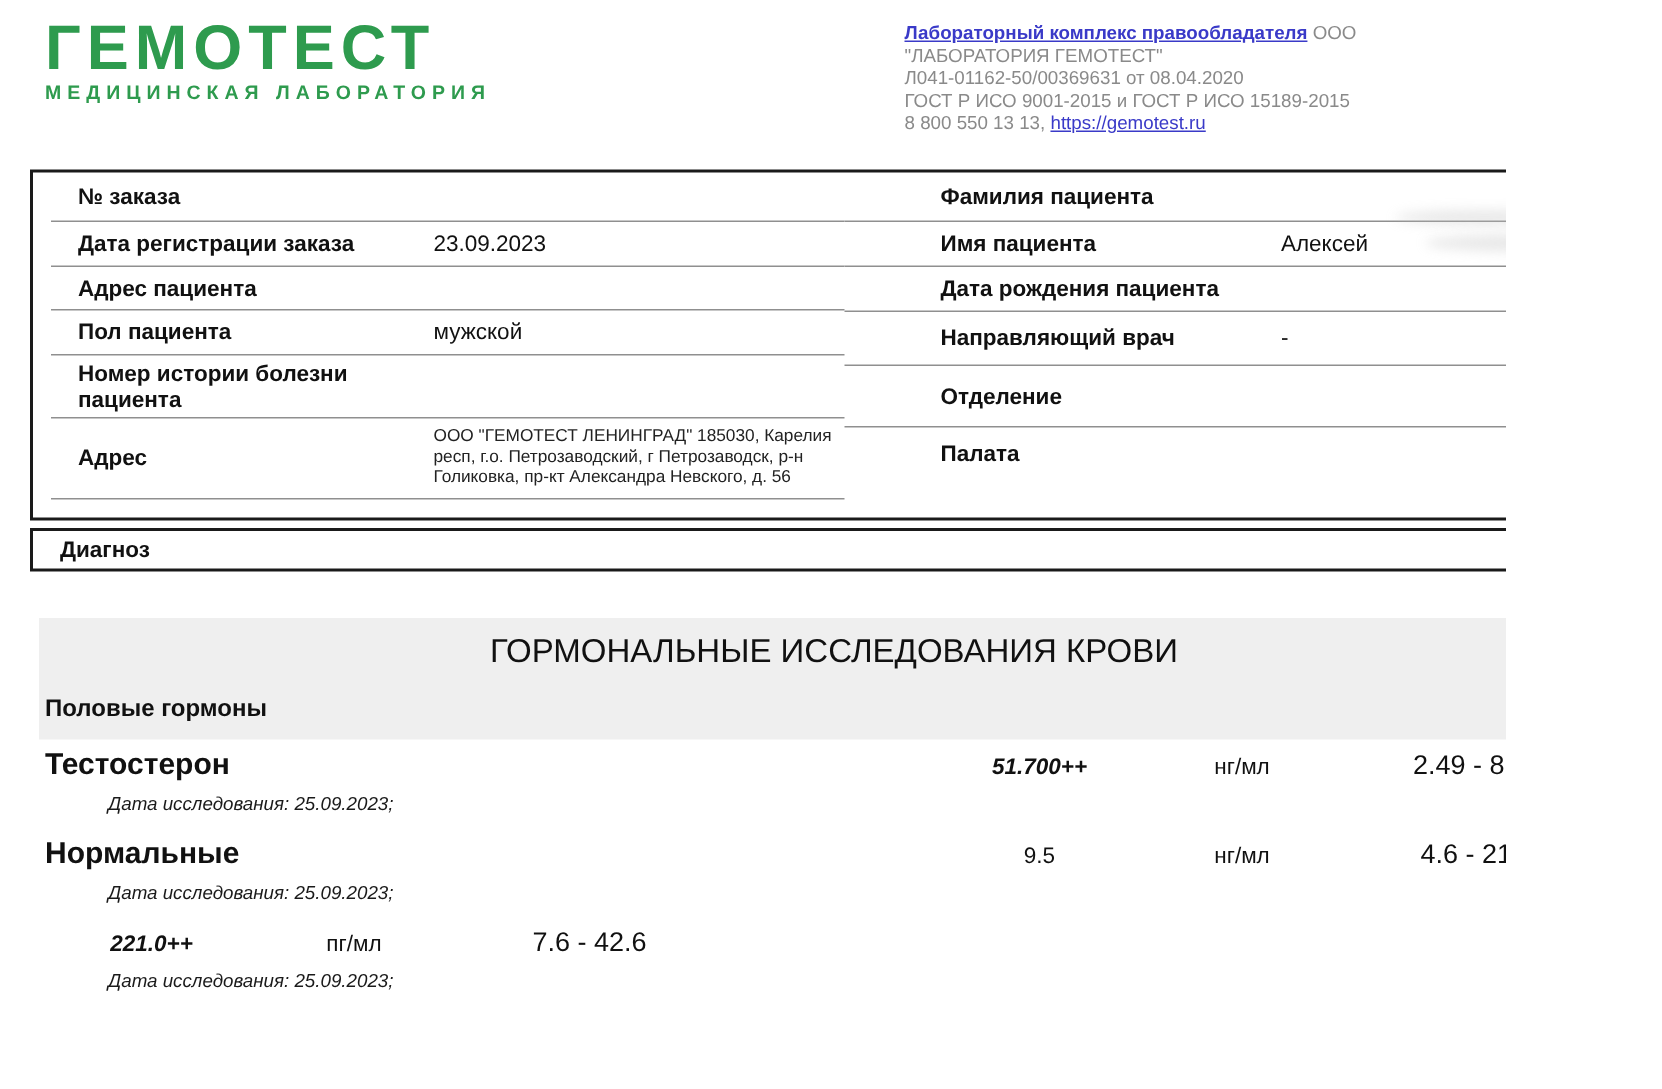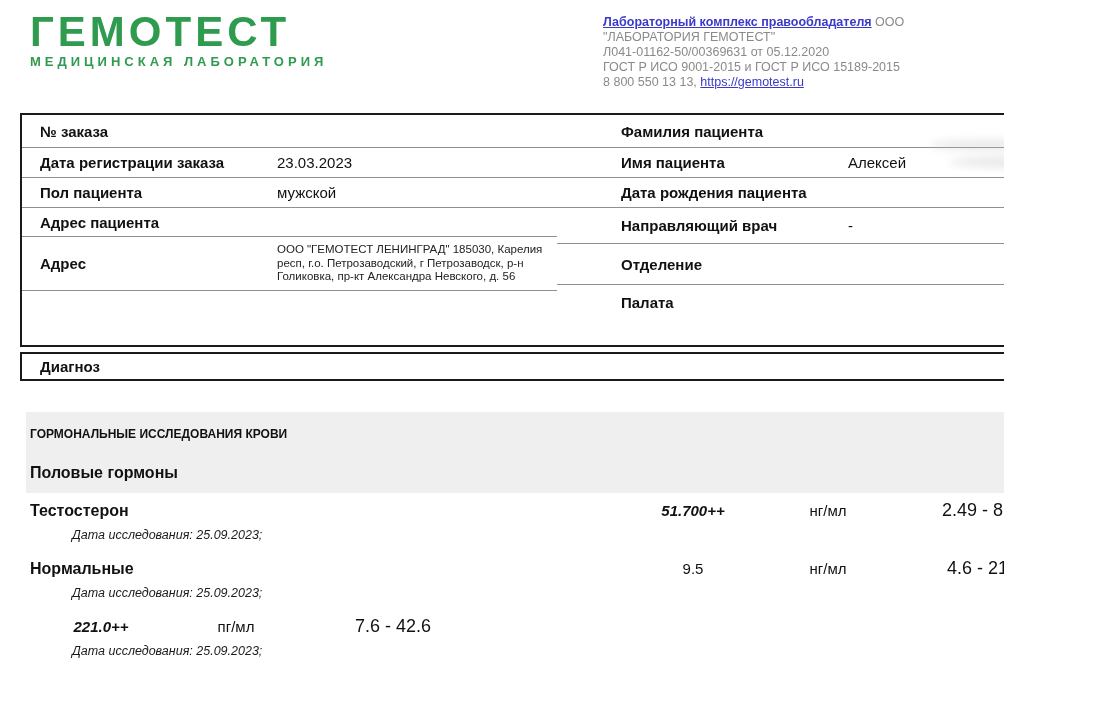--- a/index.html
+++ b/index.html
@@ -11,21 +11,21 @@
   .logo-wrap { position:absolute; left:30px; top:12px; }
   .logo-title { font-size:42px; font-weight:bold; letter-spacing:4px; color:#2e9b4e; line-height:40px; }
   .logo-subtitle { font-size:13px; font-weight:bold; letter-spacing:4px; color:#2e9b4e; margin-top:2px; }
 
   .lab-info { position:absolute; left:603px; top:15px; font-size:12.5px; line-height:15px; color:#8a8a8a; }
   .lab-info a { color:#3a3ac8; text-decoration:underline; font-weight:bold; }
   .lab-info .site { font-weight:normal; }
 
   
   .patient-table { position:absolute; left:20px; top:113px; width:1069px; height:234px;
-                   border:2px solid #1a1a1a; display:flex; background:#fff; }
+                   border:2px solid #1a1a1a; display:flex; background:#fff;padding-left:12px; }
   .half { display:flex; flex-direction:column; }
   .half.left  { width:535px; }
   .half.right { width:530px; }
   .prow { display:flex; align-items:center; border-bottom:1px solid #8f8f8f; }
   .prow.last { border-bottom:none; }
   .filler { flex:1; border-bottom:none; }
   .half.left  .prow { padding-left:18px; }
   .half.right .prow { padding-left:64px; }
   .plabel { font-size:15px; font-weight:bold; color:#111; }
   .half.left  .plabel { width:237px; }
@@ -46,65 +46,69 @@
   .results { position:absolute; left:26px; top:388px; width:1056px; }
   .res-grid { display:flex; }
   .col-name { width:592px; }
   .col-val  { width:150px; text-align:center; }
   .col-unit { width:120px; text-align:center; }
   .col-norm { width:194px; text-align:center; }
   .res-header { font-weight:bold; font-size:17px; line-height:20px; }
   .res-header .col-name { text-align:center; }
 
   .band { margin-top:24px; background:#efefef; padding:12px 0 10px 4px; }
-  .section-title { font-size:12px; font-weight:bold; line-height:20px; }
+  .section-title { font-size:22px; font-weight:normal; line-height:20px;text-align:center; }
   .subsection-title { font-size:16px; font-weight:bold; line-height:20px; margin-top:19px; }
 
   .res-row { padding-top:7px; }
   .res-row .res-grid { align-items:baseline; }
-  .res-name { font-size:16px; font-weight:bold; line-height:20px; padding-left:4px; }
+  .res-name { font-size:20px; font-weight:bold; line-height:20px; padding-left:4px; }
   .res-val  { font-size:15px; line-height:20px; }
   .res-val.flagged { font-weight:bold; font-style:italic; }
   .res-unit { font-size:15px; line-height:20px; }
   .res-norm { font-size:18px; line-height:20px; }
   .date-note { margin:7px 0 9px 46px; font-size:12.5px; font-style:italic; color:#1a1a1a; line-height:14px; }
 </style>
 </head>
 <body>
 
 <div class="page">
 
   <div class="logo-wrap">
     <div class="logo-title">ГЕМОТЕСТ</div>
     <div class="logo-subtitle">МЕДИЦИНСКАЯ ЛАБОРАТОРИЯ</div>
   </div>
 
   <div class="lab-info">
     <div><a href="#">Лабораторный комплекс правообладателя</a><span> ООО "ЛАБОРАТОРИЯ ГЕМОТЕСТ"</span></div>
-    <div>Л041-01162-50/00369631 от 05.12.2020</div>
+    <div>Л041-01162-50/00369631 от 08.04.2020</div>
     <div>ГОСТ Р ИСО 9001-2015 и ГОСТ Р ИСО 15189-2015</div>
     <div><span>8 800 550 13 13, </span><a href="#" class="site">https://gemotest.ru</a></div>
   </div>
 
   <div class="patient-table">
     <div class="half left">
       <div class="prow h33">
         <span class="plabel">№ заказа</span>
         <span class="pvalue"></span>
       </div>
       <div class="prow h30">
         <span class="plabel">Дата регистрации заказа</span>
-        <span class="pvalue">23.03.2023</span>
+        <span class="pvalue">23.09.2023</span>
+      </div>
+      <div class="prow h29">
+        <span class="plabel">Адрес пациента</span>
+        <span class="pvalue"></span>
       </div>
       <div class="prow h30">
         <span class="plabel">Пол пациента</span>
         <span class="pvalue">мужской</span>
       </div>
-      <div class="prow h29">
-        <span class="plabel">Адрес пациента</span>
+      <div class="prow h42">
+        <span class="plabel">Номер истории болезни пациента</span>
         <span class="pvalue"></span>
       </div>
       <div class="prow h54">
         <span class="plabel">Адрес</span>
         <span class="pvalue small">ООО "ГЕМОТЕСТ ЛЕНИНГРАД" 185030, Карелия респ, г.о. Петрозаводский, г Петрозаводск, р-н Голиковка, пр-кт Александра Невского, д. 56</span>
       </div>
       <div class="prow filler"></div>
     </div>
     <div class="half right">
       <div class="prow h33">

